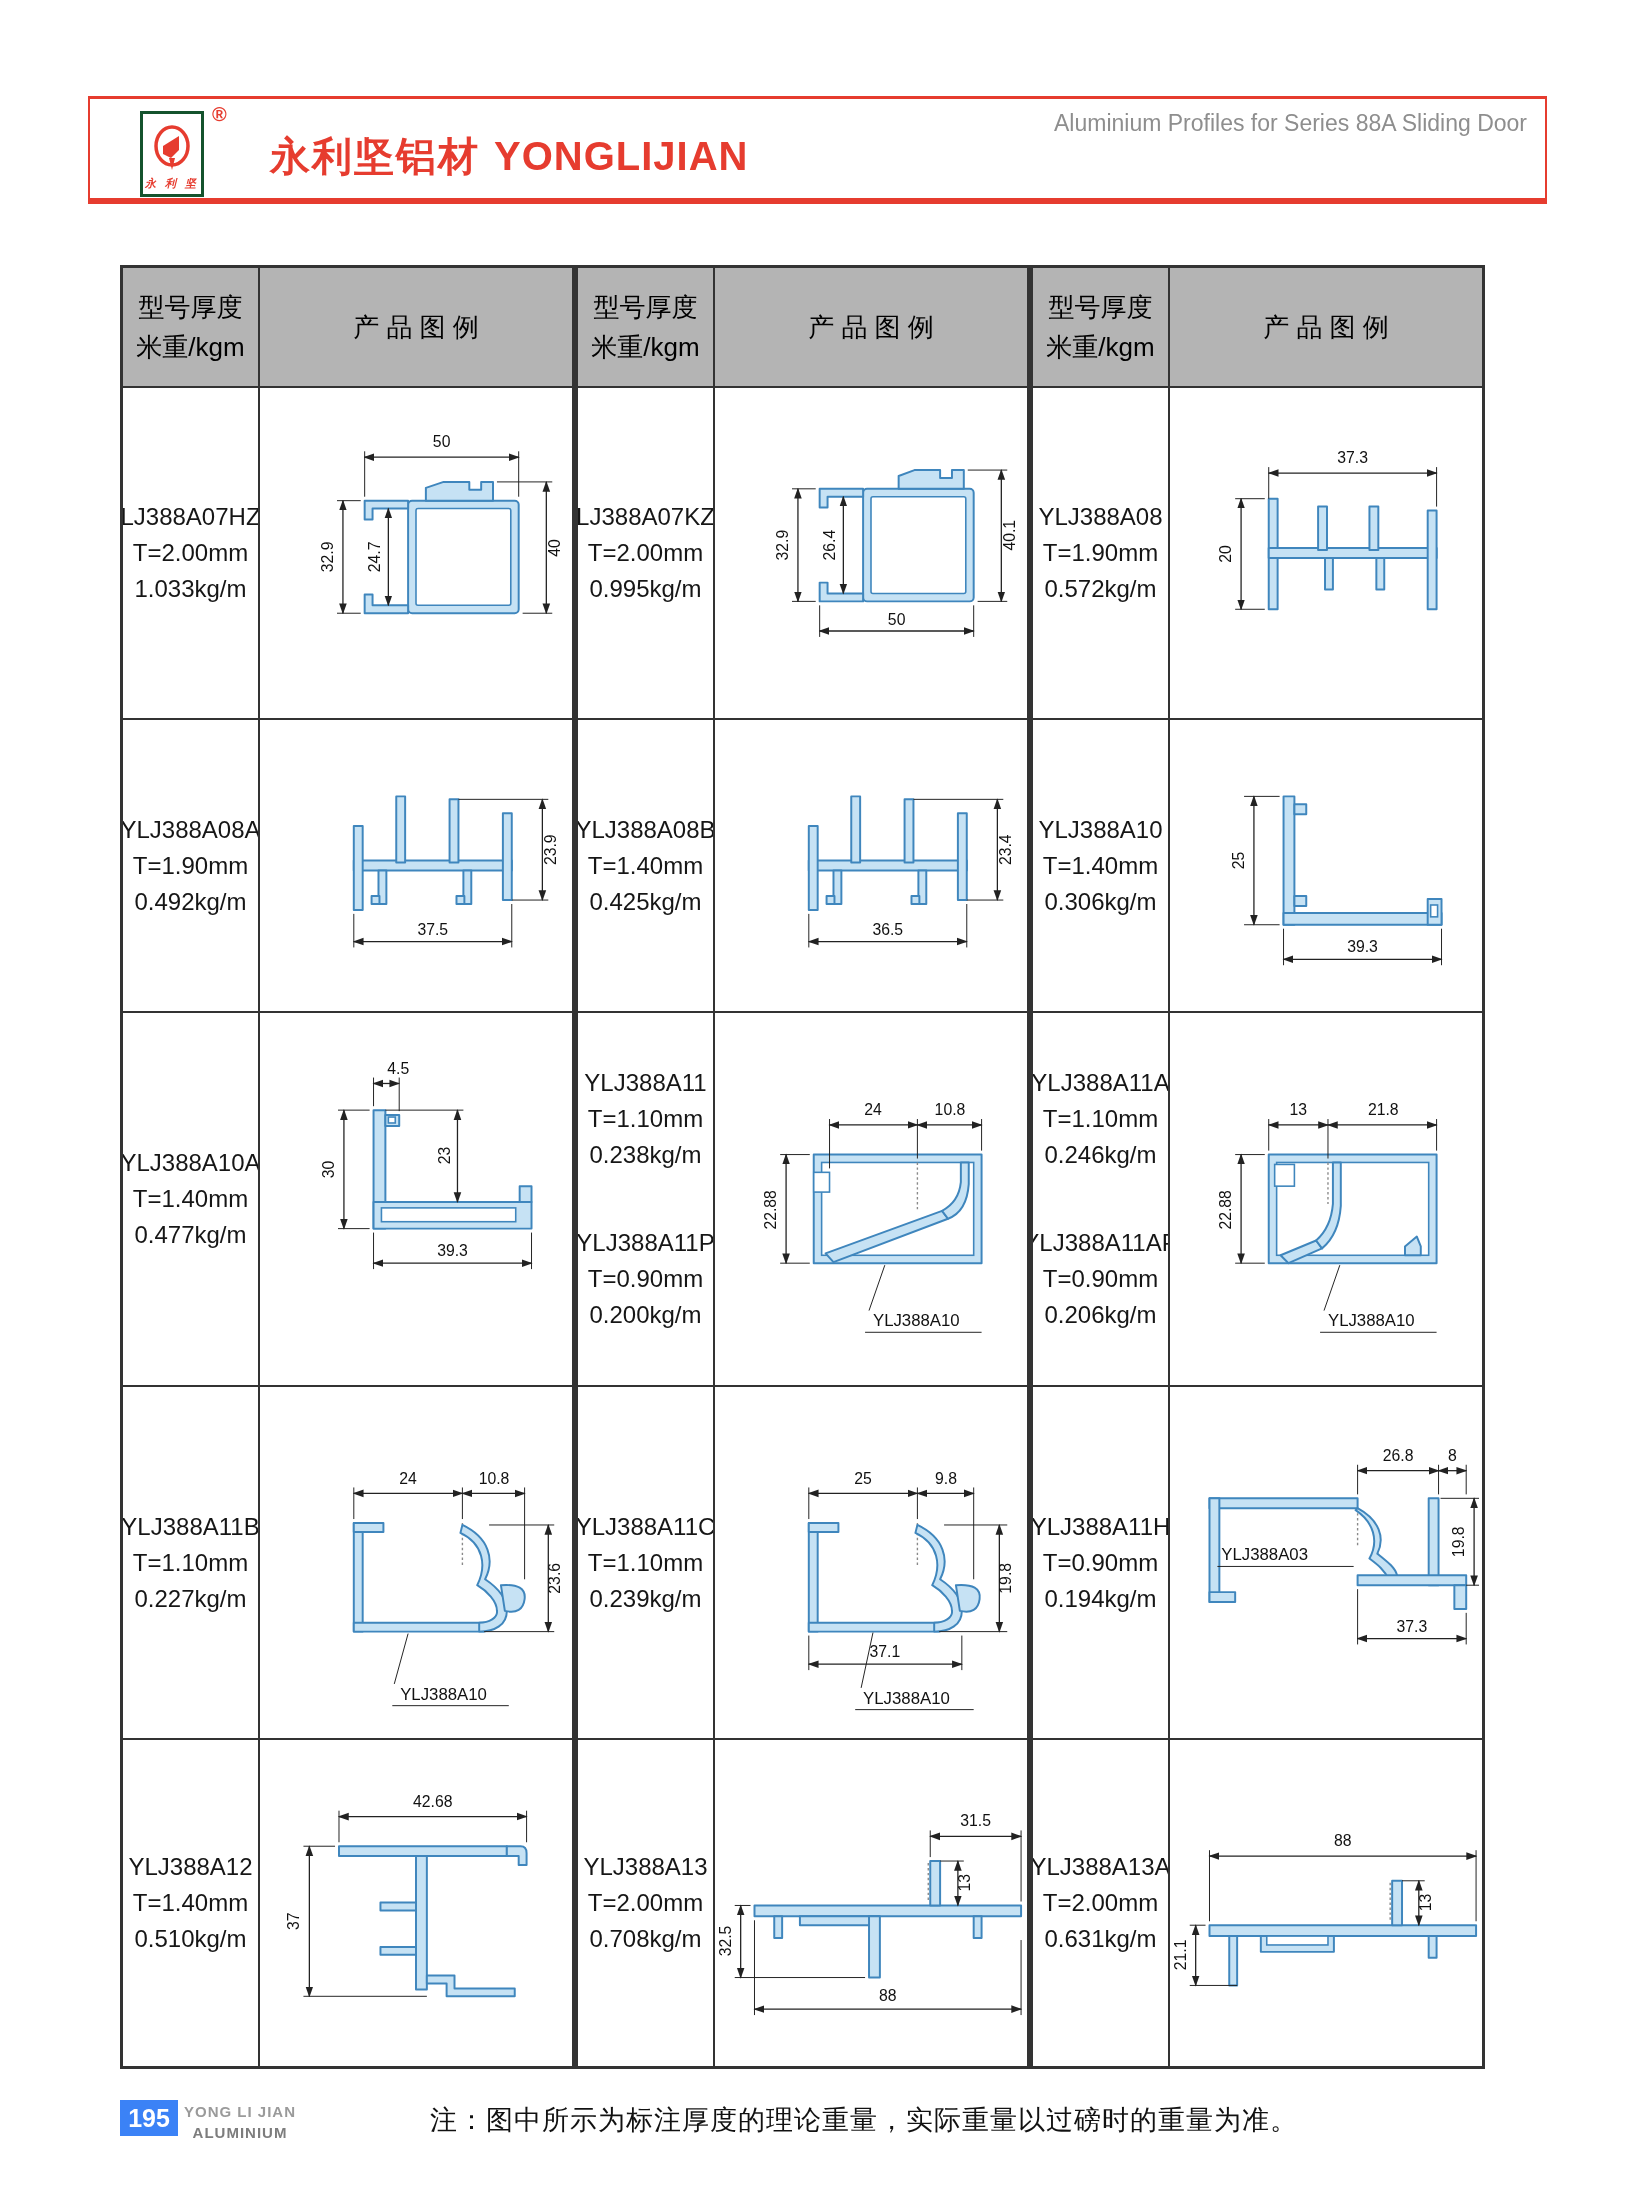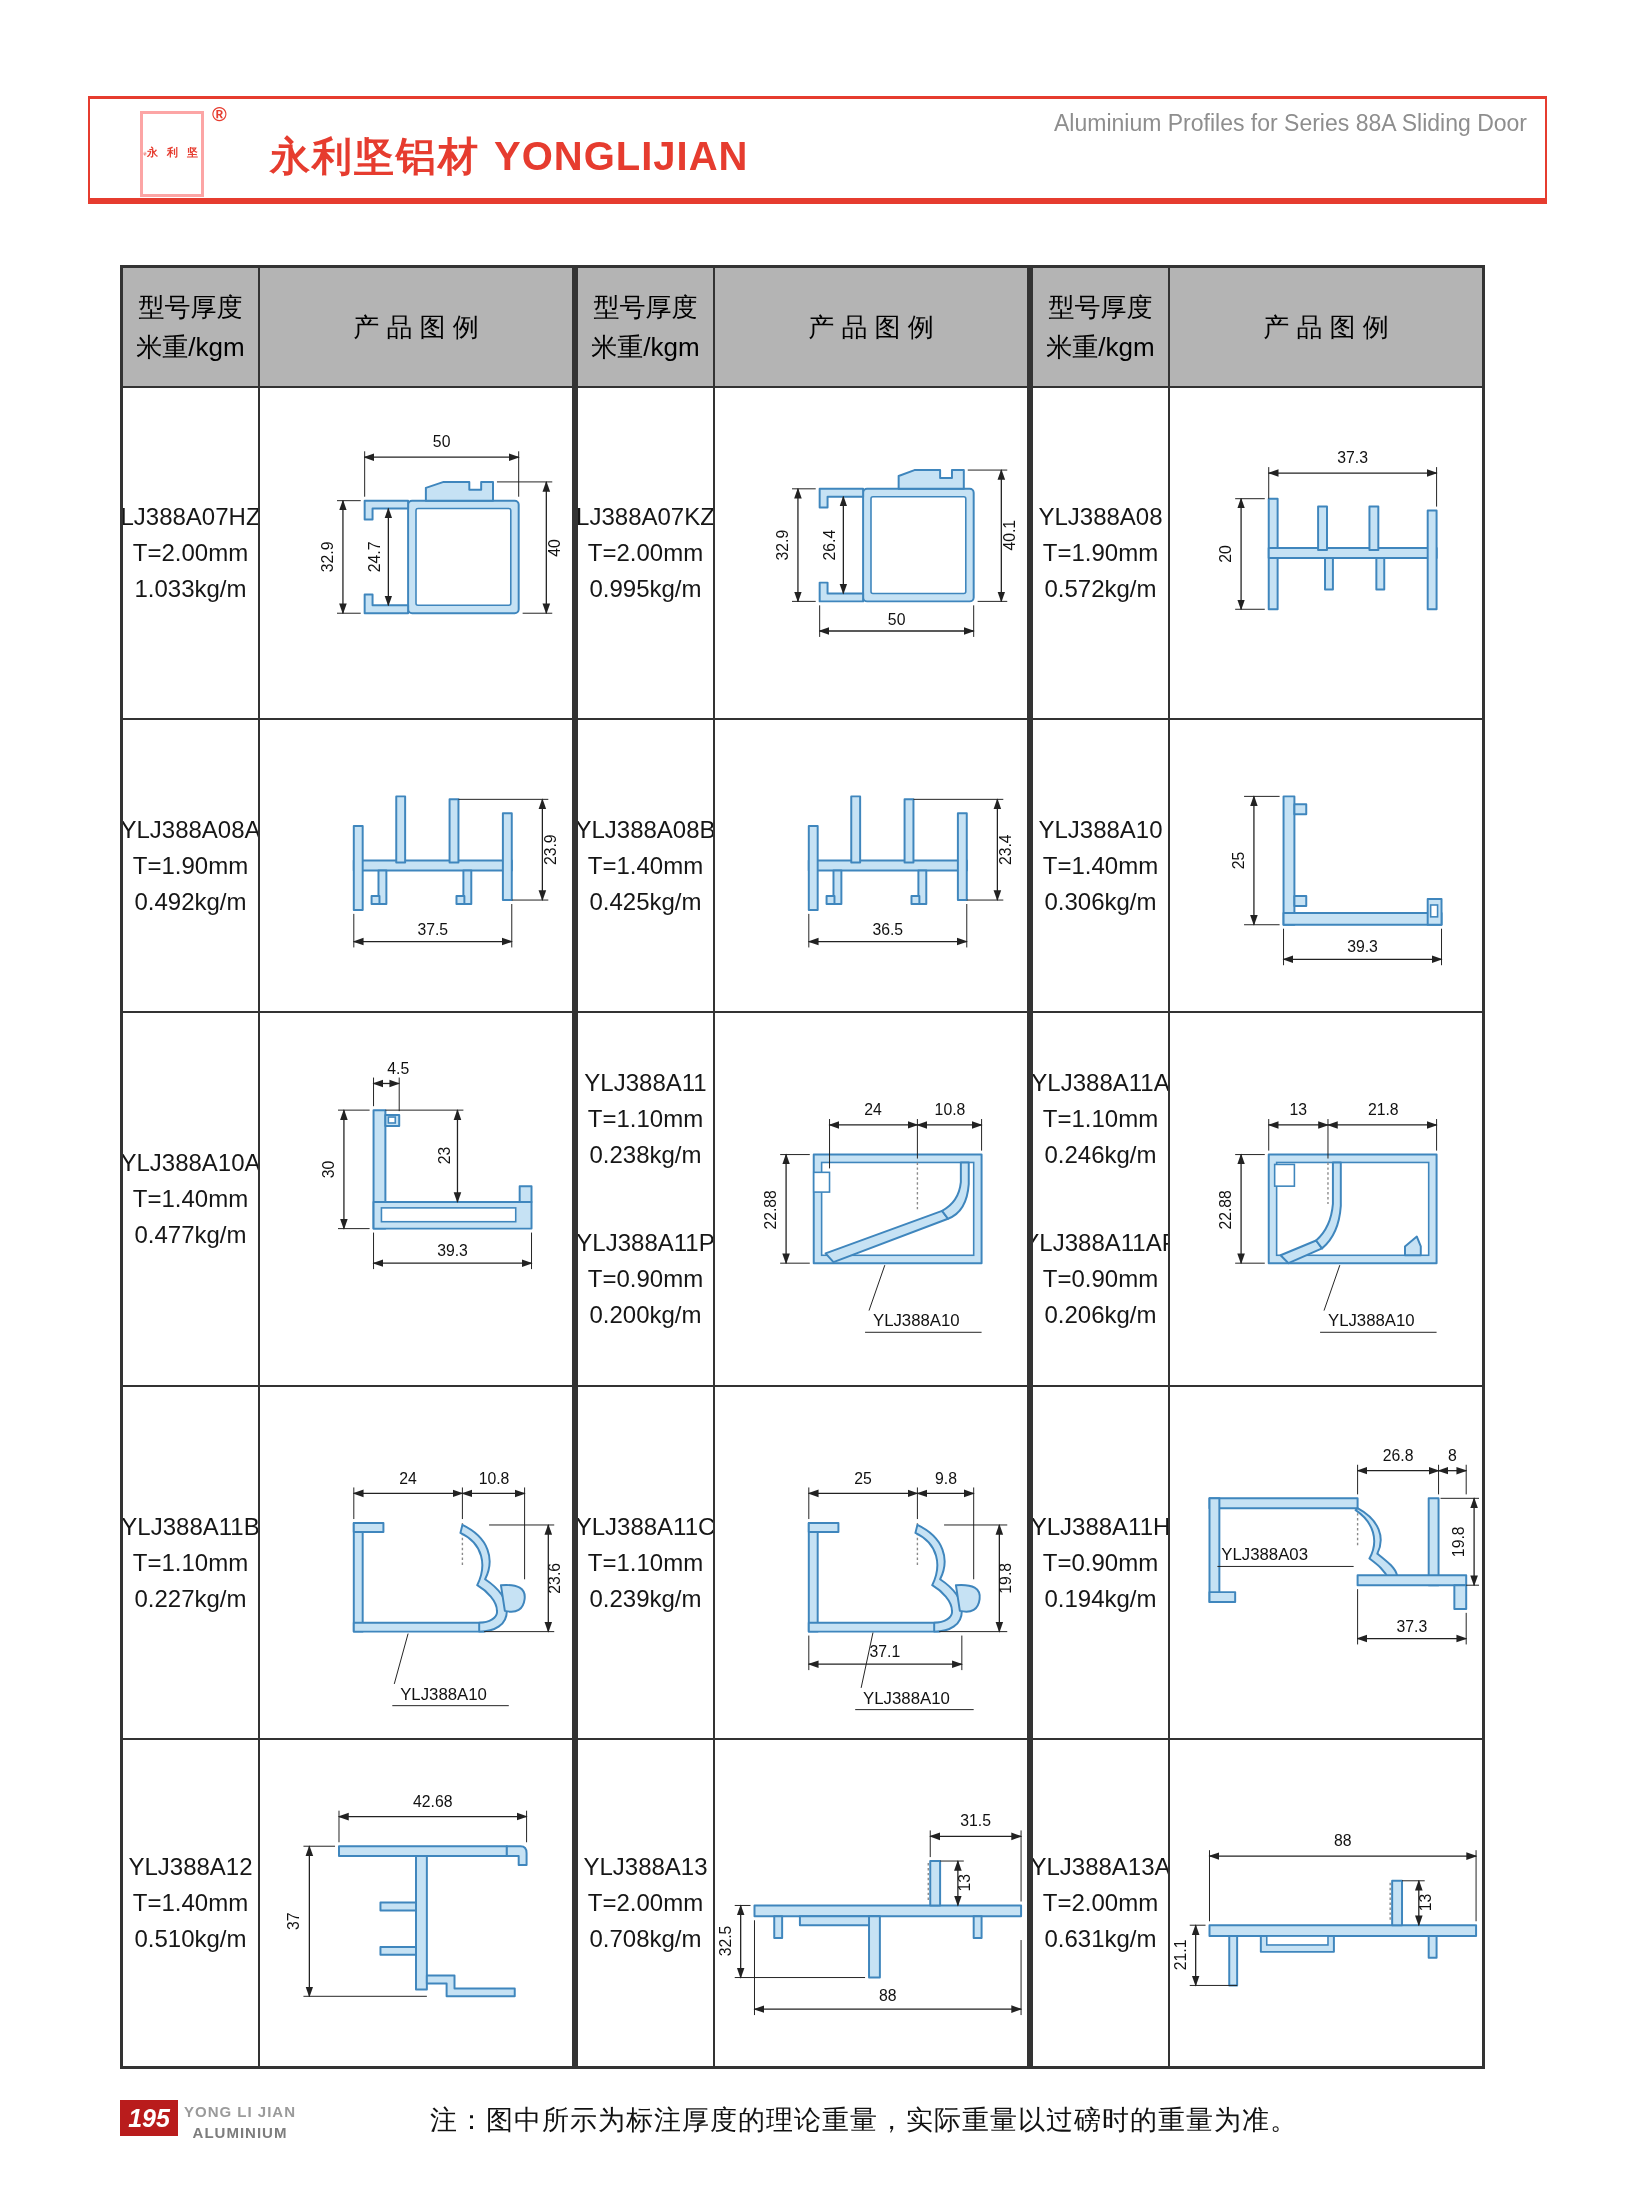--- a/index.html
+++ b/index.html
@@ -2,22 +2,22 @@
 <html><head>
 <meta charset="utf-8">
 <style>
   html,body{margin:0;padding:0;}
   body{width:1635px;height:2203px;background:#fff;position:relative;
        font-family:"Liberation Sans","DejaVu Sans",sans-serif;}
   
   .hdr{position:absolute;left:88px;top:96px;width:1459px;height:108px;
        border-left:2px solid #e63c2f;border-right:2px solid #e63c2f;
        border-top:3px solid #e63c2f;border-bottom:6px solid #e63c2f;box-sizing:border-box;}
-  .logoBox{position:absolute;left:50px;top:12px;width:64px;height:86px;border:3px solid #fca5a5;
-       display:flex;flex-direction:row;align-items:center;justify-content:flex-end;box-sizing:border-box;}
+  .logoBox{position:absolute;left:50px;top:12px;width:64px;height:86px;border:3px solid #14532d;
+       display:flex;flex-direction:column;align-items:center;justify-content:flex-end;box-sizing:border-box;font-style:italic;}
   .logoChars{color:#e63c2f;font-size:11px;font-weight:bold;letter-spacing:3px;margin-bottom:3px;white-space:nowrap;}
   .regMark{position:absolute;left:122px;top:4px;color:#e63c2f;font-size:20px;font-weight:bold;}
   .brand{position:absolute;left:180px;top:30px;color:#e63c2f;font-weight:bold;font-size:40px;
        letter-spacing:2px;white-space:nowrap;}
   .brandEn{margin-left:14px;letter-spacing:1px;}
   .titleBlock{position:absolute;right:18px;top:6px;text-align:right;color:#8e8e8e;}
   .titleCn{font-size:39px;letter-spacing:3px;}
   .titleEn{font-size:23px;margin-top:5px;margin-left:44px;}
   
   .tbl{position:absolute;left:120px;top:265px;display:flex;}
@@ -32,22 +32,22 @@
   .mgap{height:52px;}
   svg.draw{width:100%;height:100%;display:block;}
   .pf{fill:#c6e2f4;stroke:#3f86bd;stroke-width:2;stroke-linejoin:round;}
   .pfw{fill:#fff;stroke:#3f86bd;stroke-width:1.6;}
   .ser{stroke:#8a8a8a;stroke-width:1.4;stroke-dasharray:2.5 2.5;fill:none;}
   .dim{stroke:#222;stroke-width:1.3;}
   .ext{stroke:#222;stroke-width:1;}
   .dt{font-size:16px;fill:#111;}
   .rt{font-size:17px;fill:#111;}
   
-  .badge{position:absolute;left:120px;top:2100px;width:58px;height:36px;background:#b91c1c;
-       color:#fff;font-size:25px;font-weight:bold;display:flex;align-items:center;justify-content:center;font-style:italic;}
+  .badge{position:absolute;left:120px;top:2100px;width:58px;height:36px;background:#3b82f6;
+       color:#fff;font-size:25px;font-weight:bold;display:flex;align-items:center;justify-content:center;}
   .badgeTxt{position:absolute;left:184px;top:2101px;font-size:15px;font-weight:bold;
        color:#9a9a9a;line-height:1.4;letter-spacing:1px;text-align:center;}
   .badgeTxt .l2{color:#7d7d7d;}
   .note{position:absolute;left:430px;top:2102px;font-size:27px;font-weight:normal;color:#111;letter-spacing:1px;}
 </style>
 </head>
 <body>
 
 <svg width="0" height="0" style="position:absolute" aria-hidden="true">
   <defs>

